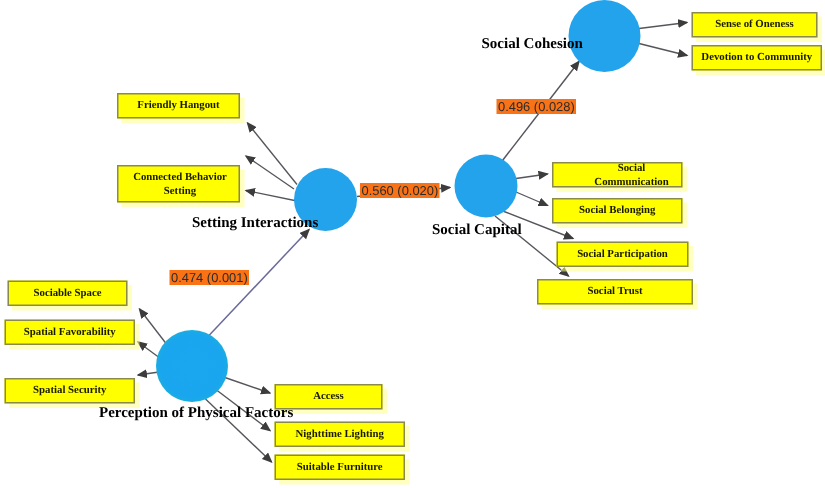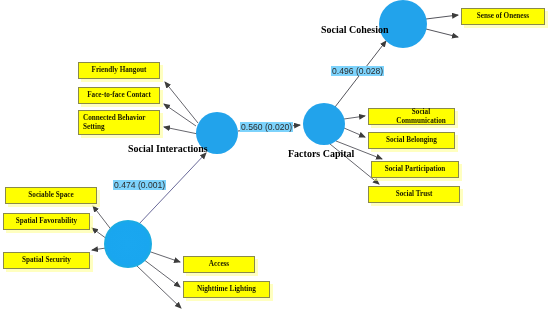--- a/index.html
+++ b/index.html
@@ -35,21 +35,21 @@
     font-weight: bold;
     font-size: 7.2px;
     color: #1a1a00;
     line-height: 1.15;
     padding: 0 2px;
     box-shadow: 3px 3px 0 rgba(255,255,140,0.55);
     z-index: 3;
   }
   .box.left-align {
     justify-content: flex-start;
-    text-align: left;
+    text-align: center;
     padding-left: 4px;
   }
   
   .circle {
     position: absolute;
     border-radius: 50%;
     background: #22a3eb;
     z-index: 2;
   }
   .circle.tinted {
@@ -64,21 +64,21 @@
     white-space: nowrap;
     z-index: 4;
   }
   
   .coef {
     position: absolute;
     font-family: "Liberation Sans", "DejaVu Sans", sans-serif;
     font-size: 8.6px;
     color: #2b2b2b;
     white-space: nowrap;
-    background: #7dd3fc;
+    background: #f97316;
     padding: 0 1px;
     z-index: 4;
   }
 </style>
 </head>
 <body>
 
 <div id="canvas">
 
   <svg id="edges" viewBox="0 0 550 325" xmlns="http://www.w3.org/2000/svg">
@@ -129,39 +129,41 @@
       <path d="M143,259 L180,287"></path>
       <path d="M137,266 L181,308"></path>
     </g>
   </svg>
 
   <div class="circle" style="left:196px; top:112px; width:42px; height:42px;"></div>
   <div class="circle" style="left:303px; top:103px; width:42px; height:42px;"></div>
   <div class="circle" style="left:379px; top:0px; width:48px; height:48px;"></div>
   <div class="circle tinted" style="left:104px; top:220px; width:48px; height:48px;"></div>
 
-  <div class="caption" style="left:128px; top:143px;">Social Interactions</div>
-  <div class="caption" style="left:288px; top:148px;">Factors Capital</div>
+  <div class="caption" style="left:128px; top:143px;">Setting Interactions</div>
+  <div class="caption" style="left:288px; top:148px;">Social Capital</div>
   <div class="caption" style="left:321px; top:24px;">Social Cohesion</div>
+  <div class="caption" style="left:66px; top:270px;">Perception of Physical Factors</div>
 
   <div class="box" style="left:78px; top:62px; width:82px; height:17px;">Friendly Hangout</div>
-  <div class="box" style="left:78px; top:87px; width:82px; height:17px;">Face-to-face Contact</div>
   <div class="box left-align" style="left:78px; top:110px; width:82px; height:25px;">Connected Behavior Setting</div>
 
   <div class="box" style="left:461px; top:8px; width:84px; height:17px;">Sense of Oneness</div>
+  <div class="box" style="left:461px; top:30px; width:87px; height:17px;">Devotion to Community</div>
 
   <div class="box" style="left:368px; top:108px; width:87px; height:17px;padding-left:21px;">Social Communication</div>
   <div class="box" style="left:368px; top:132px; width:87px; height:17px;">Social Belonging</div>
   <div class="box" style="left:371px; top:161px; width:88px; height:17px;">Social Participation</div>
-  <div class="box" style="left:368px; top:186px; width:92px; height:17px;">Social Trust</div>
+  <div class="box" style="left:358px; top:186px; width:104px; height:17px;">Social Trust</div>
 
-  <div class="box" style="left:5px; top:187px; width:92px; height:17px;">Sociable Space</div>
+  <div class="box" style="left:5px; top:187px; width:80px; height:17px;">Sociable Space</div>
   <div class="box" style="left:3px; top:213px; width:87px; height:17px;font-family:Liberation Serif, serif;">Spatial Favorability</div>
   <div class="box" style="left:3px; top:240px; width:87px; height:17px;margin-top:12px;">Spatial Security</div>
 
   <div class="box" style="left:183px; top:256px; width:72px; height:17px;">Access</div>
   <div class="box" style="left:183px; top:281px; width:87px; height:17px;">Nighttime Lighting</div>
+  <div class="box" style="left:183px; top:303px; width:87px; height:17px;">Suitable Furniture</div>
 
   <div class="coef" style="left:240px; top:122px;">0.560 (0.020)</div>
   <div class="coef" style="left:331px; top:66px;">0.496 (0.028)</div>
   <div class="coef" style="left:113px; top:180px;">0.474 (0.001)</div>
 
 </div>
 
 </body></html>

